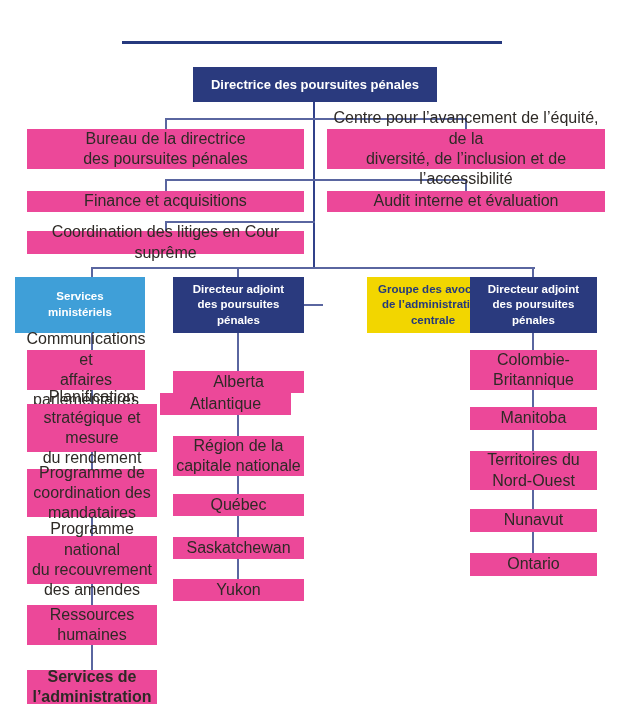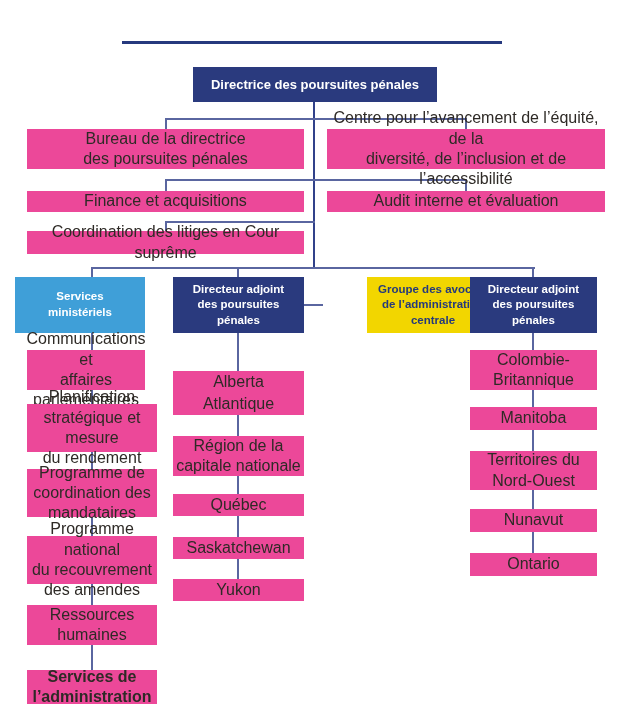--- a/index.html
+++ b/index.html
@@ -81,21 +81,21 @@
 coordination des
 mandataires</div>
       <div class="node gray" style="left: 27px; top: 536px; width: 130px; height: 48px;">Programme national
 du recouvrement
 des amendes</div>
       <div class="node gray" style="left: 27px; top: 605px; width: 130px; height: 40px;">Ressources
 humaines</div>
       <div class="node gray" style="left: 27px; top: 670px; width: 130px; height: 34px; font-weight: bold;">Services de
 l’administration</div>
       <div class="node gray" style="left: 173px; top: 350px; width: 131px; height: 22px; margin-top: 21px;">Alberta</div>
-      <div class="node gray" style="left: 173px; top: 393px; width: 131px; height: 22px;">Atlantique</div>
+      <div class="node gray" style="left: 160px; top: 393px; width: 131px; height: 22px;">Atlantique</div>
       <div class="node gray" style="left: 173px; top: 436px; width: 131px; height: 40px;">Région de la
 capitale nationale</div>
       <div class="node gray" style="left: 173px; top: 494px; width: 131px; height: 22px;">Québec</div>
       <div class="node gray" style="left: 173px; top: 537px; width: 131px; height: 22px;">Saskatchewan</div>
       <div class="node gray" style="left: 173px; top: 579px; width: 131px; height: 22px;">Yukon</div>
       <div class="node gray" style="left: 470px; top: 350px; width: 127px; height: 40px;">Colombie-
 Britannique</div>
       <div class="node gray" style="left: 470px; top: 407px; width: 127px; height: 23px;">Manitoba</div>
       <div class="node gray" style="left: 470px; top: 451px; width: 127px; height: 39px;">Territoires du
 Nord-Ouest</div>

